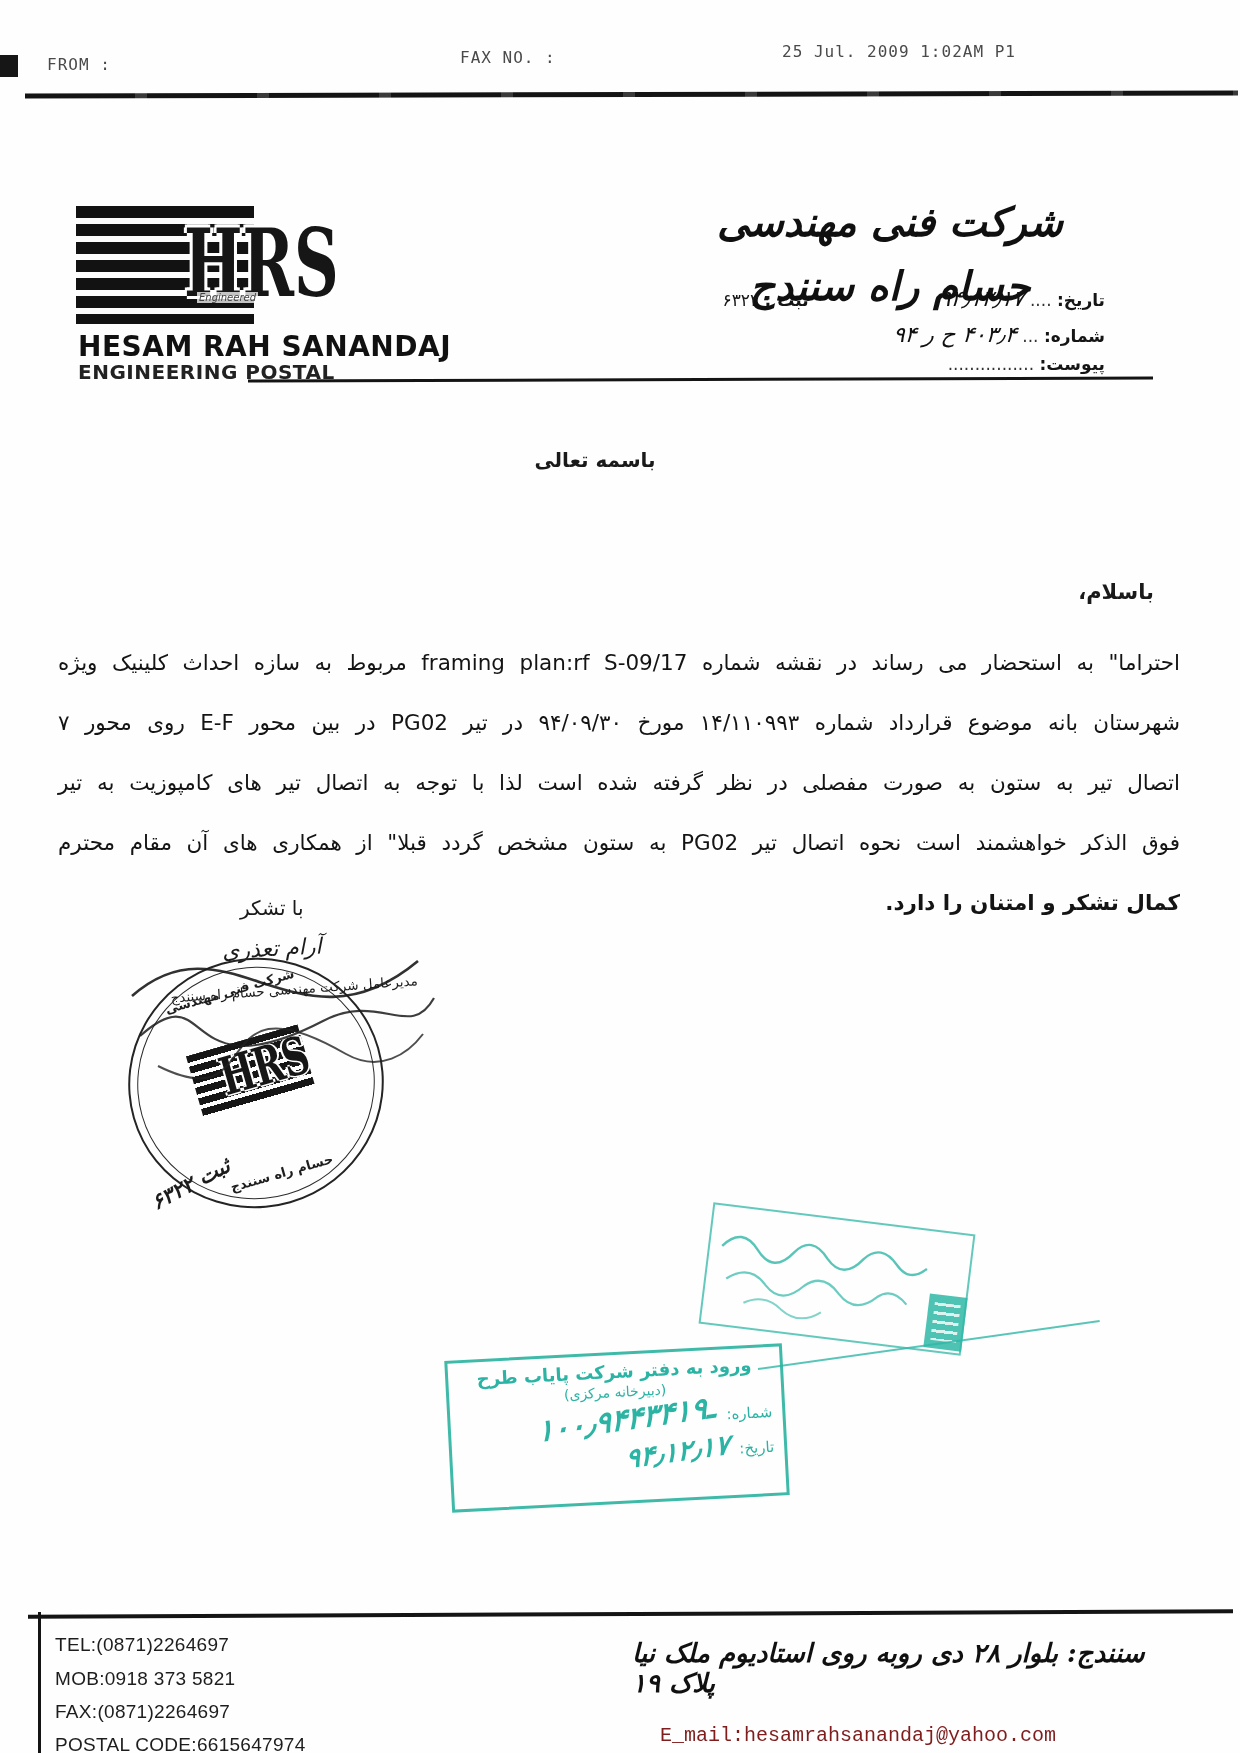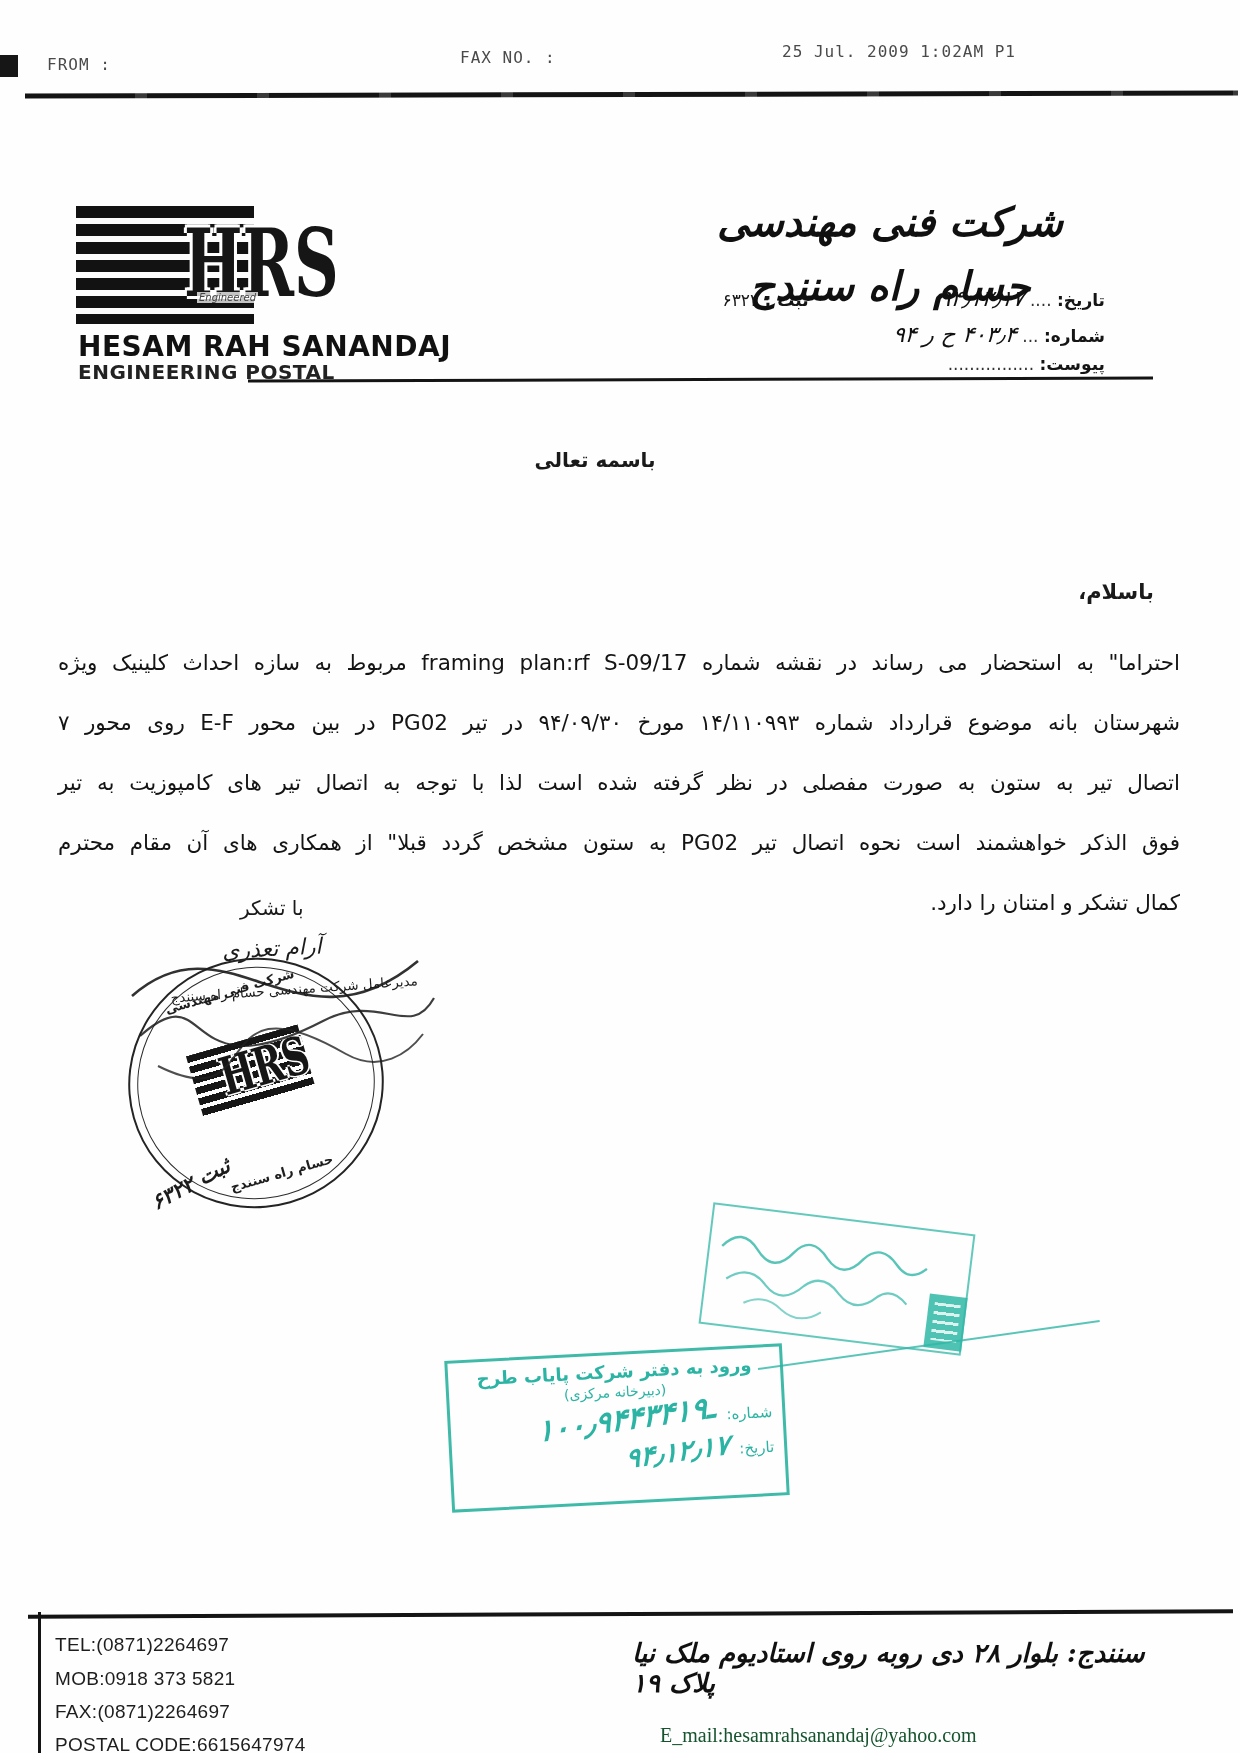--- a/index.html
+++ b/index.html
@@ -42,21 +42,21 @@
         display:inline-block;color:#101010;}
 
   
   .basmala{position:absolute;left:430px;top:448px;width:330px;text-align:center;
         font-size:20px;font-weight:bold;}
   .recipient{position:absolute;right:92px;top:506px;font-size:23px;font-weight:bold;direction:rtl;}
   .salutation{position:absolute;right:86px;top:580px;font-size:21px;font-weight:bold;direction:rtl;}
   .body-par{position:absolute;right:60px;top:640px;width:1122px;direction:rtl;}
   .body-line{height:60px;font-size:21.5px;line-height:46px;text-align:justify;text-align-last:justify;
         color:#141414;}
-  .body-line.end{text-align:right;text-align-last:right;}
+  .body-line.end{text-align:right;text-align-last:right;font-weight:bold;}
 
   
   .closing{position:absolute;left:240px;top:896px;font-size:20px;direction:rtl;}
   .signer-name{position:absolute;left:222px;top:936px;font-size:22px;font-style:italic;
         direction:rtl;transform:rotate(-3deg);}
   .signer-title{position:absolute;left:138px;top:982px;font-size:13.5px;direction:rtl;width:280px;
         white-space:nowrap;transform:rotate(-4deg);color:#1c1c1c;}
   .stamp-oval{position:absolute;left:128px;top:958px;width:252px;height:246px;border:2.5px solid #242424;
         border-radius:50%;transform:rotate(-16deg);}
   .stamp-oval-inner{position:absolute;left:7px;top:7px;right:7px;bottom:7px;border:1.5px solid #2c2c2c;
@@ -95,22 +95,22 @@
 
   
   .footer-rule{position:absolute;left:28px;top:1612px;width:1205px;height:4px;background:#141414;
         transform:rotate(-.25deg);}
   .footer-vline{position:absolute;left:38px;top:1612px;width:3px;height:141px;background:#141414;}
   .footer-item{position:absolute;left:55px;font-size:19px;color:#1d1d1d;
         font-family:"Liberation Sans","DejaVu Sans",sans-serif;letter-spacing:.3px;}
   .address-fa{position:absolute;right:48px;top:1638px;width:560px;text-align:left;font-size:26px;
         font-weight:bold;font-style:italic;direction:rtl;
         font-family:"DejaVu Serif","DejaVu Sans",serif;color:#101010;}
-  .email{position:absolute;left:660px;top:1724px;font-size:20px;color:#14532d;
-        font-family:Liberation Serif, serif;}
+  .email{position:absolute;left:660px;top:1724px;font-size:20px;color:#7f1d1d;
+        font-family:Liberation Mono, monospace;}
 </style>
 </head>
 <body>
 
 <div class="page">
 
   <span class="edge-mark"></span>
   <span class="fax-txt" style="left:47px;top:55px;">FROM :</span>
   <span class="fax-txt" style="left:460px;top:48px;">FAX NO. :</span>
   <span class="fax-txt" style="left:782px;top:42px;">25 Jul. 2009  1:02AM  P1</span>

